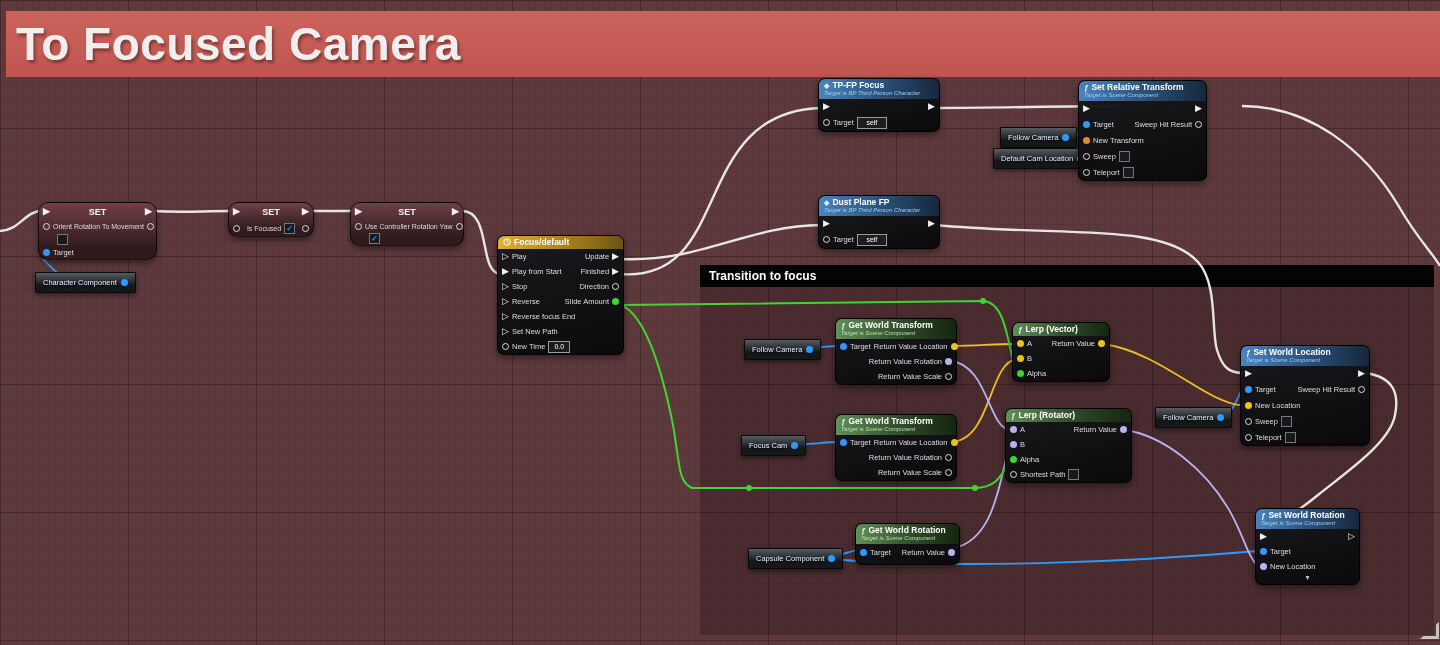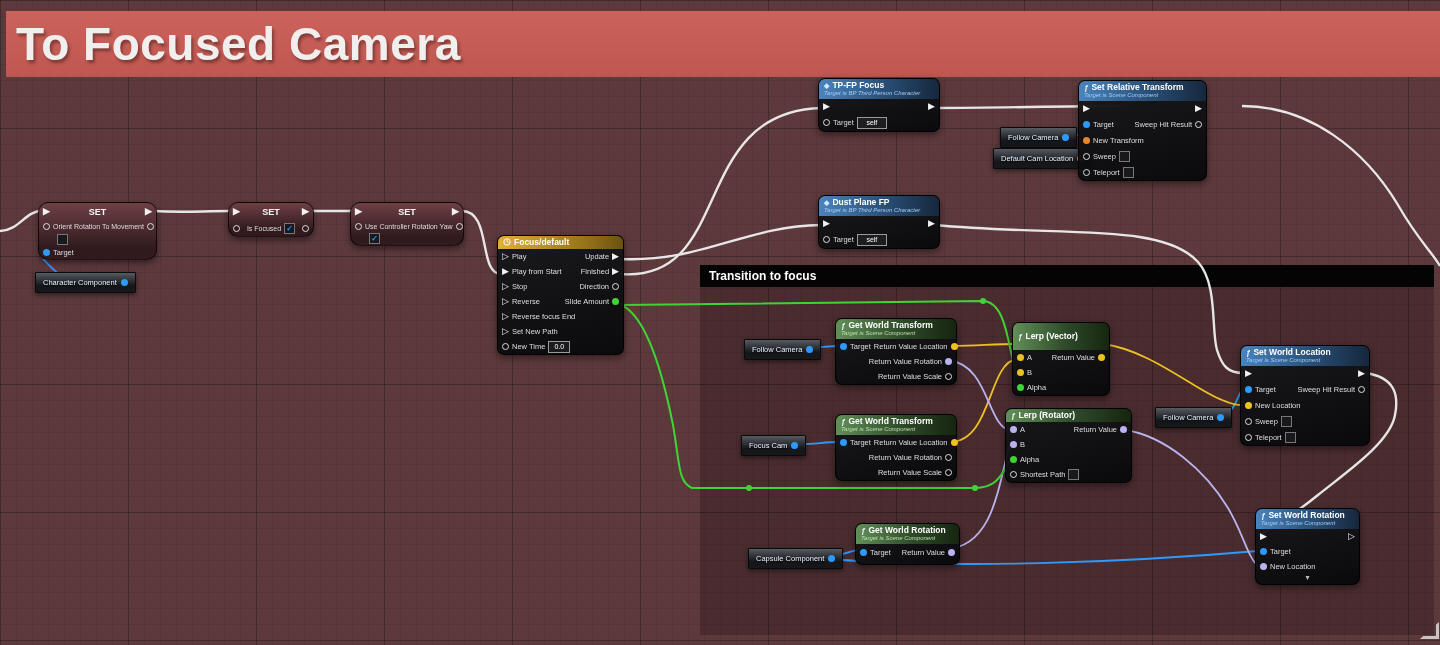--- a/index.html
+++ b/index.html
@@ -380,21 +380,21 @@
       <span>Return Value Rotation</span>
       <i class="pin h lav"></i>
     </div>
   <div class="rw r">
       <span>Return Value Scale</span>
       <i class="pin h yel"></i>
     </div>
 </div>
 
 <div class="node" style="left:1012px;top:322px;width:96px">
-  <div class="hd green" style="padding:9px 5px"><span class="fico">ƒ</span><span>Lerp (Vector)</span></div>
+  <div class="hd green" style="padding:2px 5px"><span class="fico">ƒ</span><span>Lerp (Vector)</span></div>
   <div class="rw sp">
       <span class="g">
         <i class="pin yel"></i>
         <span>A</span>
       </span>
     <span class="g">
         <span>Return Value</span>
         <i class="pin yel"></i>
       </span>
     </div>

